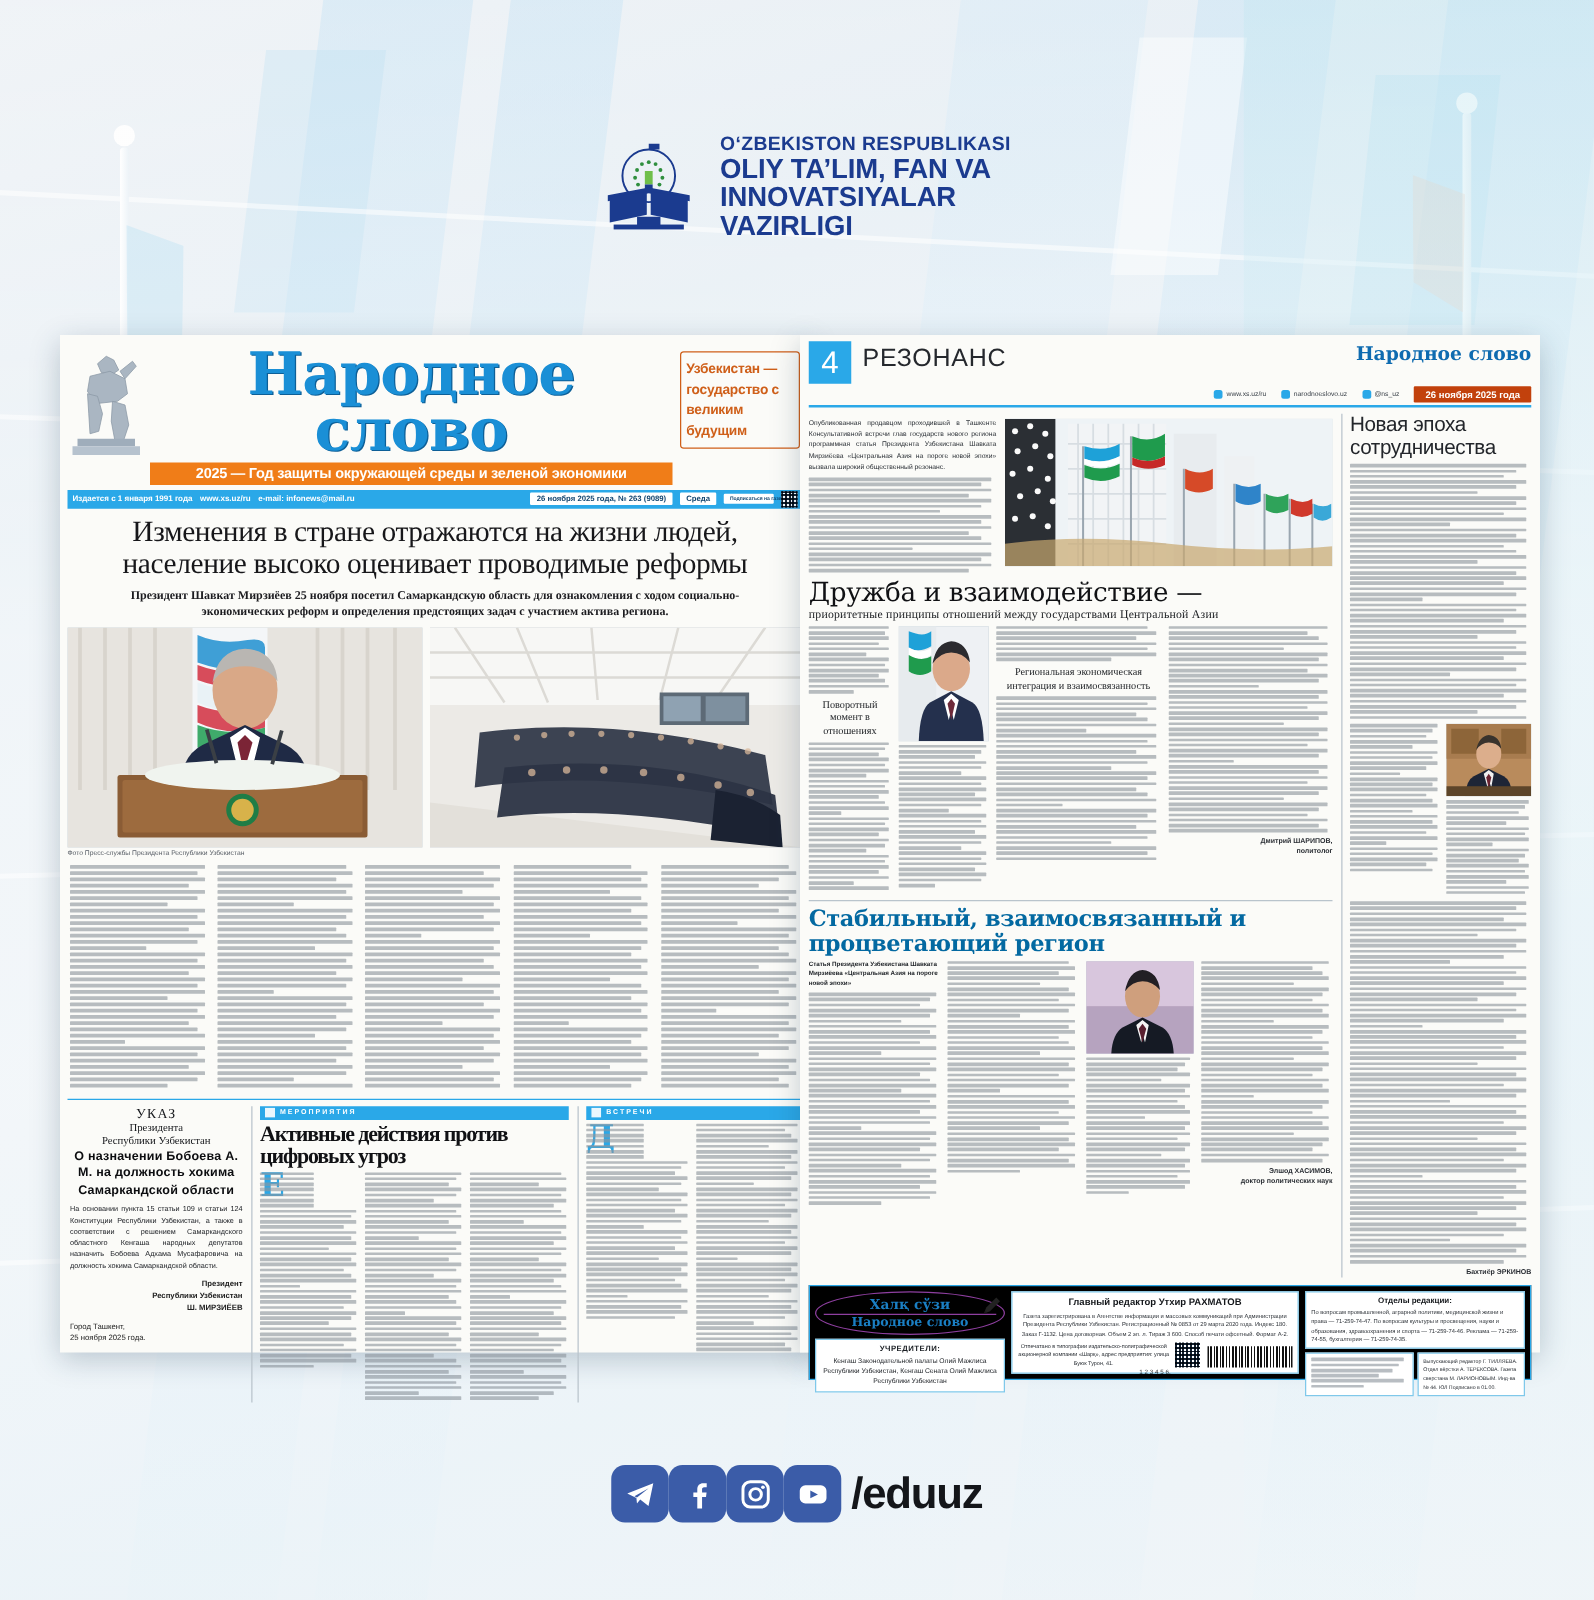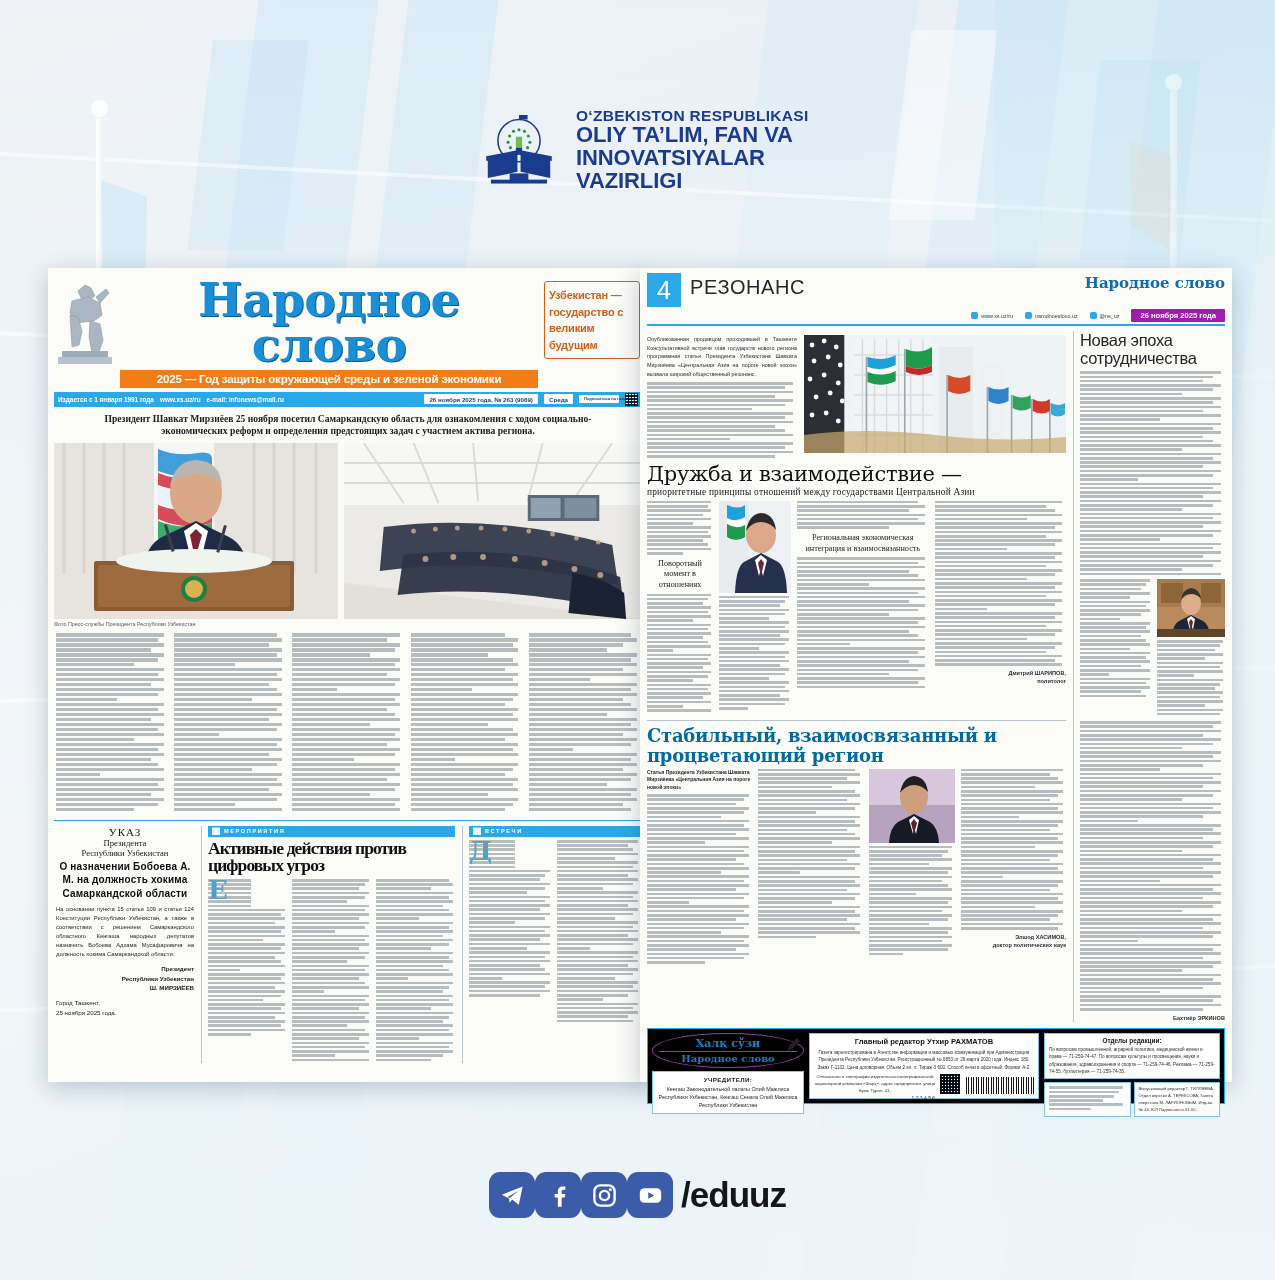--- a/index.html
+++ b/index.html
@@ -191,21 +191,21 @@
     color: #0e6bb0; align-self: flex-start; padding-top: 1px;
   }
   .pg-bar { display: flex; align-items: center; gap: 12px; height: 13px; margin-top: 2px; }
   .pg-bar .spacer { flex: 1; }
   .pg-bar .lnk { display: flex; align-items: center; gap: 3px; font-size: 5.4px; color: #3a4149; }
   .pg-bar .dot {
     width: 7px; height: 7px; border-radius: 2px; background: #2aa8e8;
     display: inline-block; flex: 0 0 7px;
   }
   .pg-date {
-    background: #a21caf; color: #fff; font-size: 7.6px; font-weight: 700;
+    background: #c2410c; color: #fff; font-size: 7.6px; font-weight: 700;
     padding: 2px 9px; border-radius: 1px;
   }
   .pg-rule { height: 2px; background: #2aa8e8; margin-top: 2px; }
 
   .r-main { display: flex; gap: 7px; margin-top: 5px; }
   .r-left { flex: 1; }
   .r-right { flex: 0 0 152px; border-left: 1px solid #b9c4cc; padding-left: 6px; }
 
   .r-head-serif {
     font-family: "DejaVu Serif", serif; font-weight: 400; font-size: 21px;
@@ -360,20 +360,21 @@
     <span>Издается с 1 января 1991 года</span>
     <span>www.xs.uz/ru</span>
     <span>e-mail: infonews@mail.ru</span>
     <span class="grow"></span>
     <span class="chip">26 ноября 2025 года, № 263 (9089)</span>
     <span class="chip">Среда</span>
     <span class="chip" style="font-size:4px;max-width:40px;line-height:1.2;">Подписаться на газету</span>
     <span class="qr"></span>
   </div>
 
+  <div class="headline-main">Изменения в стране отражаются на жизни людей, население высоко оценивает проводимые реформы</div>
   <div class="subhead">Президент Шавкат Мирзиёев 25 ноября посетил Самаркандскую область для ознакомления с ходом социально-экономических реформ и определения предстоящих задач с участием актива региона.</div>
 
   <div class="photo-row">
     <div class="photo photo-podium">
       <svg viewBox="0 0 284 176" width="284" height="176" preserveAspectRatio="none" aria-hidden="true">
         <rect width="284" height="176" fill="#e7e4df"></rect>
         <g stroke="#d8d4cd" stroke-width="3">
           <path d="M10 0 V130 M30 0 V130 M50 0 V130 M70 0 V130 M200 0 V130 M220 0 V130 M240 0 V130 M262 0 V130"></path>
         </g>
         <path d="M100 0 h60 v120 h-60z" fill="#f4f6f8"></path>

